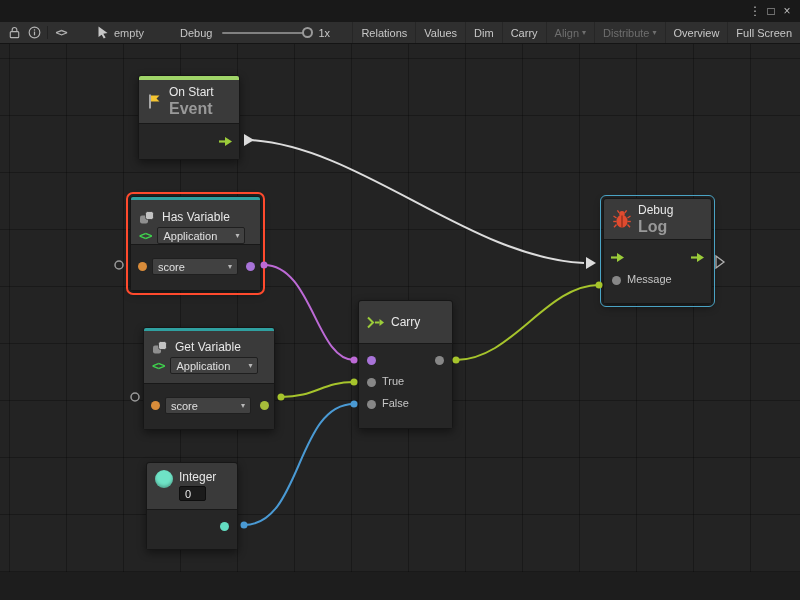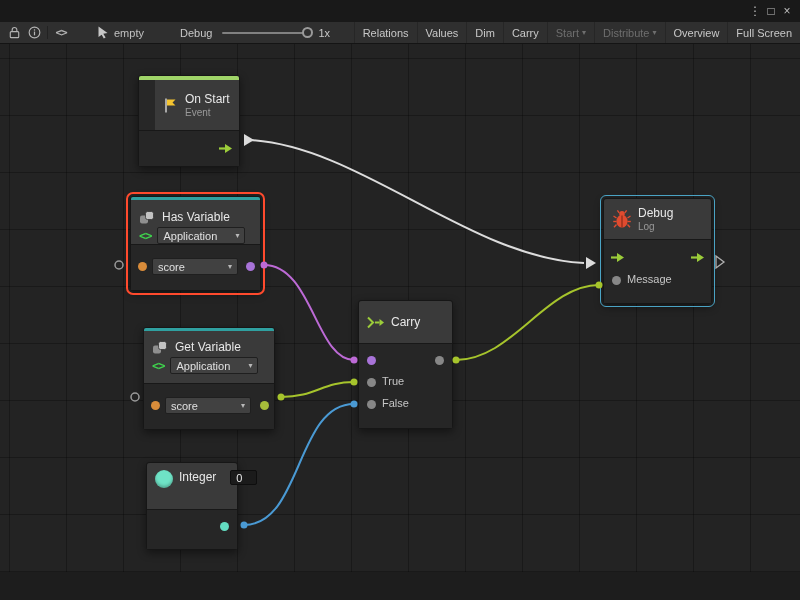--- a/index.html
+++ b/index.html
@@ -38,21 +38,21 @@
   .node { position:absolute; background:#272727; border:1px solid #161616; border-radius:3px; box-shadow:0 3px 8px rgba(0,0,0,0.45); font-size:11px; }
   .node.sel-red  { outline:2px solid #ff4a2d; outline-offset:2px; }
   .node.sel-teal { outline:1px solid #4aa3c4; outline-offset:2px; }
   .strip { height:4px; border-radius:2px 2px 0 0; }
   .strip.green { background:#9fd468; }
   .strip.teal  { background:#2fa0a0; height:3px; }
   .hdr { background:#3a3a3a; display:flex; align-items:center; gap:6px; padding:0 8px; }
   .hdr.col { flex-direction:column; align-items:flex-start; justify-content:center; gap:3px; }
   .hdr-row { display:flex; align-items:center; gap:6px; }
   .title { font-size:12px; color:#e8e8e8; }
-  .subtitle { font-size:10px; color:#999; }
+  .subtitle { font-size:16px; color:#999;font-weight:bold; }
   .nbody { position:relative; background:#262626; border-top:1px solid #181818; }
   .port { position:absolute; width:9px; height:9px; border-radius:50%; }
   .port.gray   { background:#878787; }
   .port.orange { background:#d98c3a; }
   .port.purple { background:#a873d8; }
   .port.olive  { background:#a7bd3a; }
   .port.cyan   { background:#63dcc1; }
   .port-label { position:absolute; font-size:11px; color:#c6c6c6;text-align:center; }
   .dropdown { background:#414141; border:1px solid #1f1f1f; border-radius:2px; height:17px; display:flex; align-items:center; justify-content:space-between; padding:0 5px; font-size:11px; color:#e0e0e0; gap:5px; }
   .dd-caret { font-size:8px; color:#b8b8b8; }
@@ -105,38 +105,38 @@
     <span class="slider-handle"></span>
   </span>
   <span>1x</span>
 
   <div class="tb-buttons">
     <div class="tb-btn">Relations</div>
     <div class="tb-btn">Values</div>
     <div class="tb-btn">Dim</div>
     <div class="tb-btn">Carry</div>
     <div class="tb-btn disabled">
-      <span>Start</span>
+      <span>Align</span>
       <span class="mini-caret">▾</span>
     </div>
     <div class="tb-btn disabled">
       <span>Distribute</span>
       <span class="mini-caret">▾</span>
     </div>
     <div class="tb-btn">Overview</div>
     <div class="tb-btn">Full Screen</div>
   </div>
 </div>
 
 <div class="canvas">
   <div class="canvas-gutter"></div>
 
   <div class="node" style="left:138px; top:31px; width:102px;">
     <div class="strip green"></div>
-    <div class="hdr" style="height:50px;margin-left:16px;">
+    <div class="hdr" style="height:43px;">
       <svg width="16" height="17" viewBox="0 0 16 17">
         <line x1="3" y1="1.5" x2="3" y2="15.5" stroke="#d8d8d8" stroke-width="1.4"></line>
         <path d="M4 2.5 h8.5 l-3 3 3 3 H4 Z" fill="#f4c430"></path>
       </svg>
       <span class="hdr-col" style="display:flex;flex-direction:column;gap:1px;">
         <span class="title">On Start</span>
         <span class="subtitle">Event</span>
       </span>
     </div>
     <div class="nbody" style="height:36px;">
@@ -218,21 +218,21 @@
       <span class="port gray" style="left:8px; top:34px;"></span>
       <span class="port-label" style="left:23px; top:31px;">True</span>
       <span class="port gray" style="left:8px; top:56px;"></span>
       <span class="port-label" style="left:23px; top:53px;">False</span>
     </div>
   </div>
 
   <div class="node" style="left:146px; top:418px; width:92px;">
     <div class="hdr" style="height:46px; border-radius:3px 3px 0 0; align-items:flex-start; padding-top:7px;">
       <span class="int-circle"></span>
-      <span style="display:flex; flex-direction:row; gap:14px;">
+      <span style="display:flex; flex-direction:column; gap:2px;">
         <span class="title">Integer</span>
         <span class="int-field">0</span>
       </span>
     </div>
     <div class="nbody" style="height:40px;">
       <span class="port cyan" style="right:8px; top:12px;"></span>
     </div>
   </div>
 
   <div class="node sel-teal" style="left:603px; top:154px; width:109px;">

